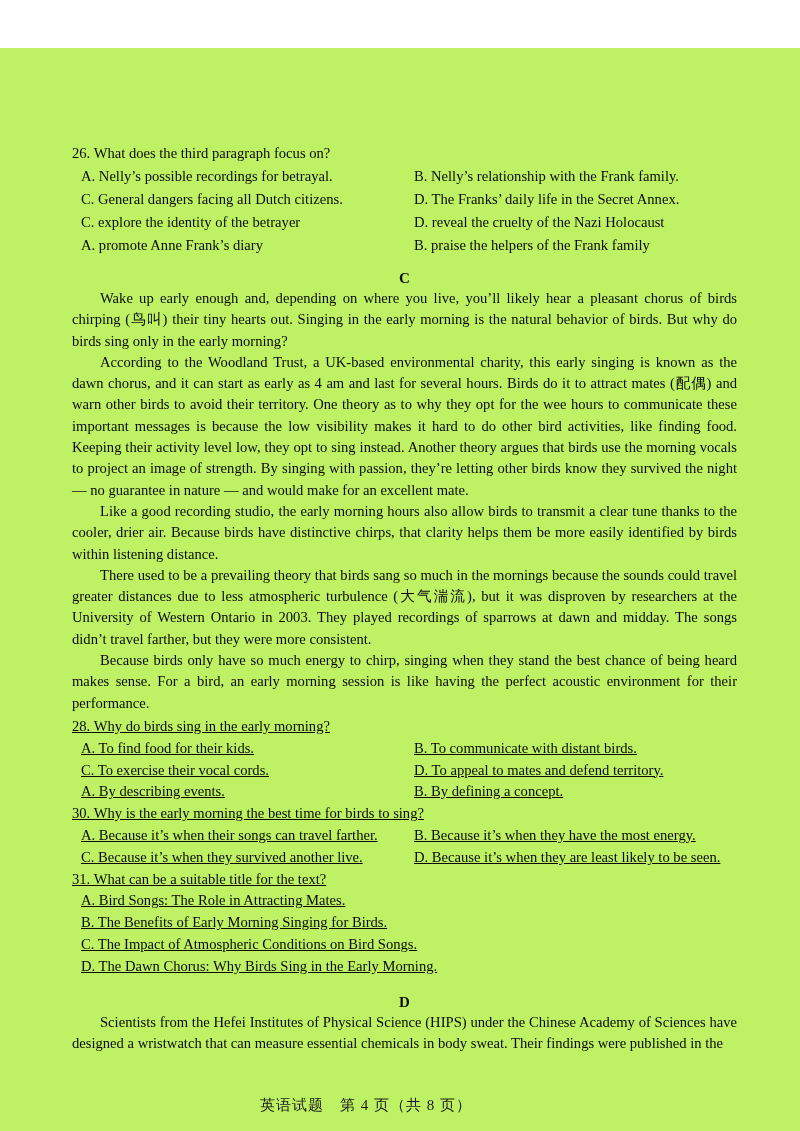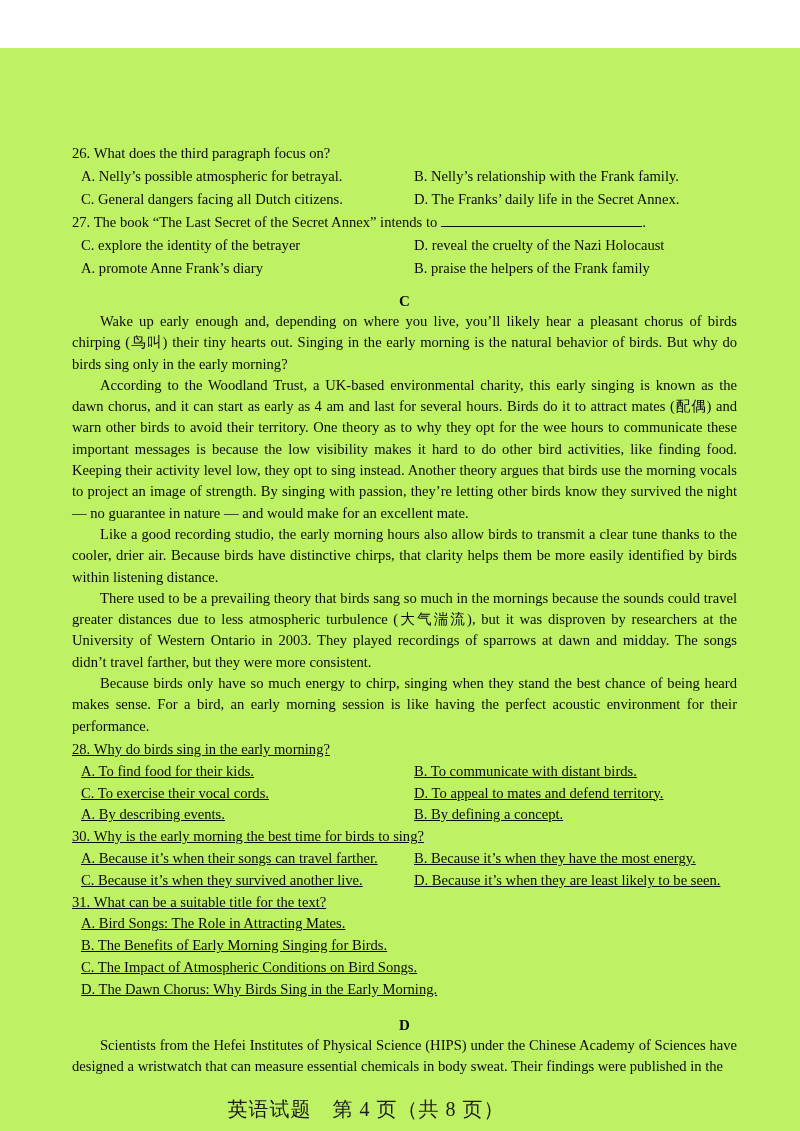--- a/index.html
+++ b/index.html
@@ -57,43 +57,40 @@
   .qb1 { margin-top: 0; }
   .qb2 { margin-top: 2px; text-decoration: underline; }
   .section-title.d-title { margin-top: 14px; }
   .para.para-d { line-height: 21.8px; }
   .footer {
     position: absolute;
     top: 1048px;
     left: 0;
     width: 732px;
     text-align: center;
-    font-size: 20px;
+    font-size: 15px;
     letter-spacing: 1px;
     color: #1a1a1a;
   }
 </style>
 </head>
 <body>
 
 <div class="page">
   <div class="content">
 
     <div class="qb1">
       <div class="q-line">26. What does the third paragraph focus on?</div>
       <div class="opt-two">
-        <span class="c1">A. Nelly’s possible atmospheric for betrayal.</span>
+        <span class="c1">A. Nelly’s possible recordings for betrayal.</span>
         <span class="c2">B. Nelly’s relationship with the Frank family.</span>
       </div>
       <div class="opt-two">
         <span class="c1">C. General dangers facing all Dutch citizens.</span>
         <span class="c2">D. The Franks’ daily life in the Secret Annex.</span>
-      </div>
-      <div class="q-line">
-        <span>27. The book “The Last Secret of the Secret Annex” intends to</span><span class="blank-line"></span><span>.</span>
       </div>
       <div class="opt-two">
         <span class="c1">C. explore the identity of the betrayer</span>
         <span class="c2">D. reveal the cruelty of the Nazi Holocaust</span>
       </div>
       <div class="opt-two">
         <span class="c1">A. promote Anne Frank’s diary</span>
         <span class="c2">B. praise the helpers of the Frank family</span>
       </div>
     </div>

